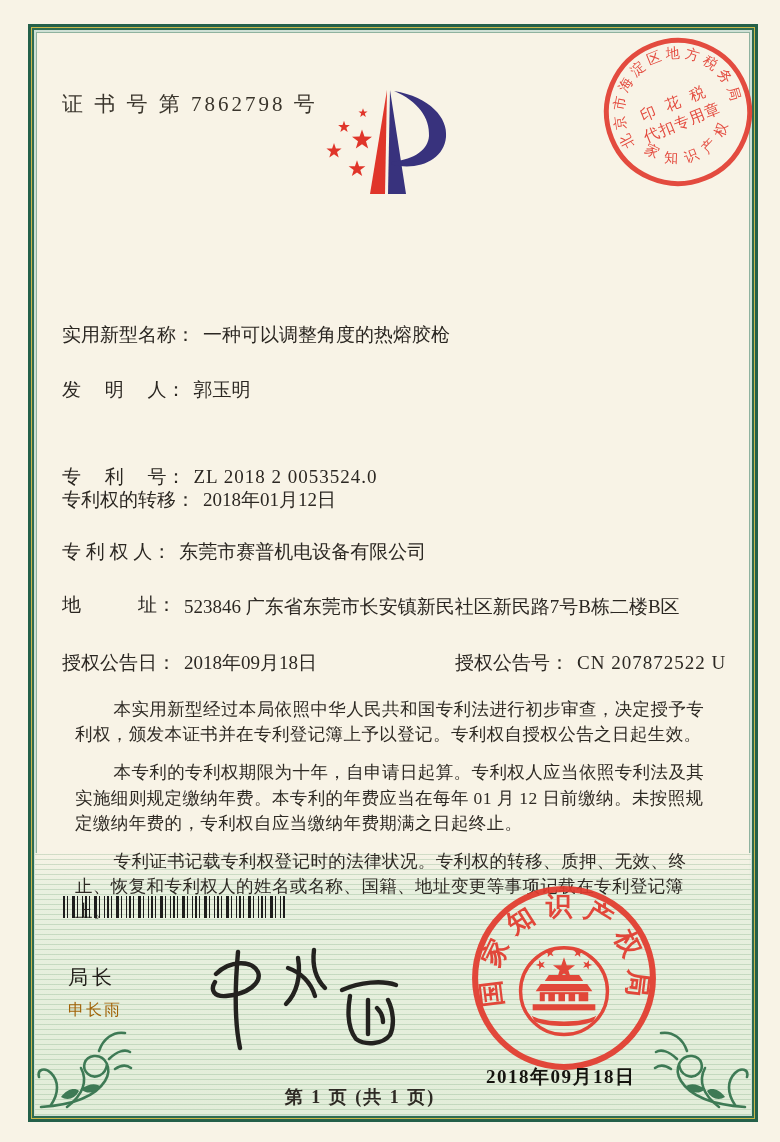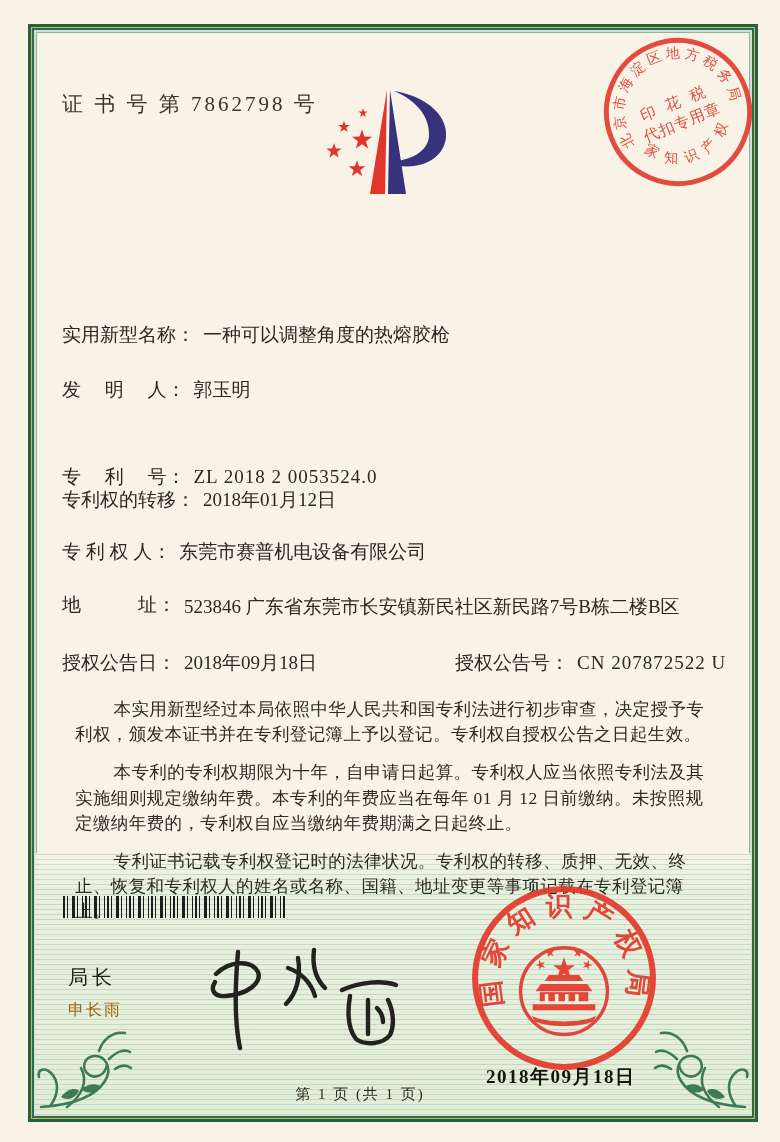--- a/index.html
+++ b/index.html
@@ -81,21 +81,21 @@
   .director-name{position:absolute;left:68px;top:1000px;font-size:16px;letter-spacing:2px;color:#a16207;}
   .signature{position:absolute;left:200px;top:938px;}
 
   .seal{position:absolute;left:468px;top:882px;}
   .seal-date{
     position:absolute;left:486px;top:1064px;
     font-size:19px;font-weight:700;letter-spacing:1.5px;color:#15140f;
   }
   .footer{
     position:absolute;left:0;right:60px;top:1085px;text-align:center;
-    font-size:15px;letter-spacing:2px;color:#2e2a24;
+    font-size:18px;letter-spacing:2px;color:#2e2a24;font-weight:bold;
   }
 </style>
 </head>
 <body>
 
 <div class="page">
 
   <div class="frame"></div>
 
   <div class="green-panel">

